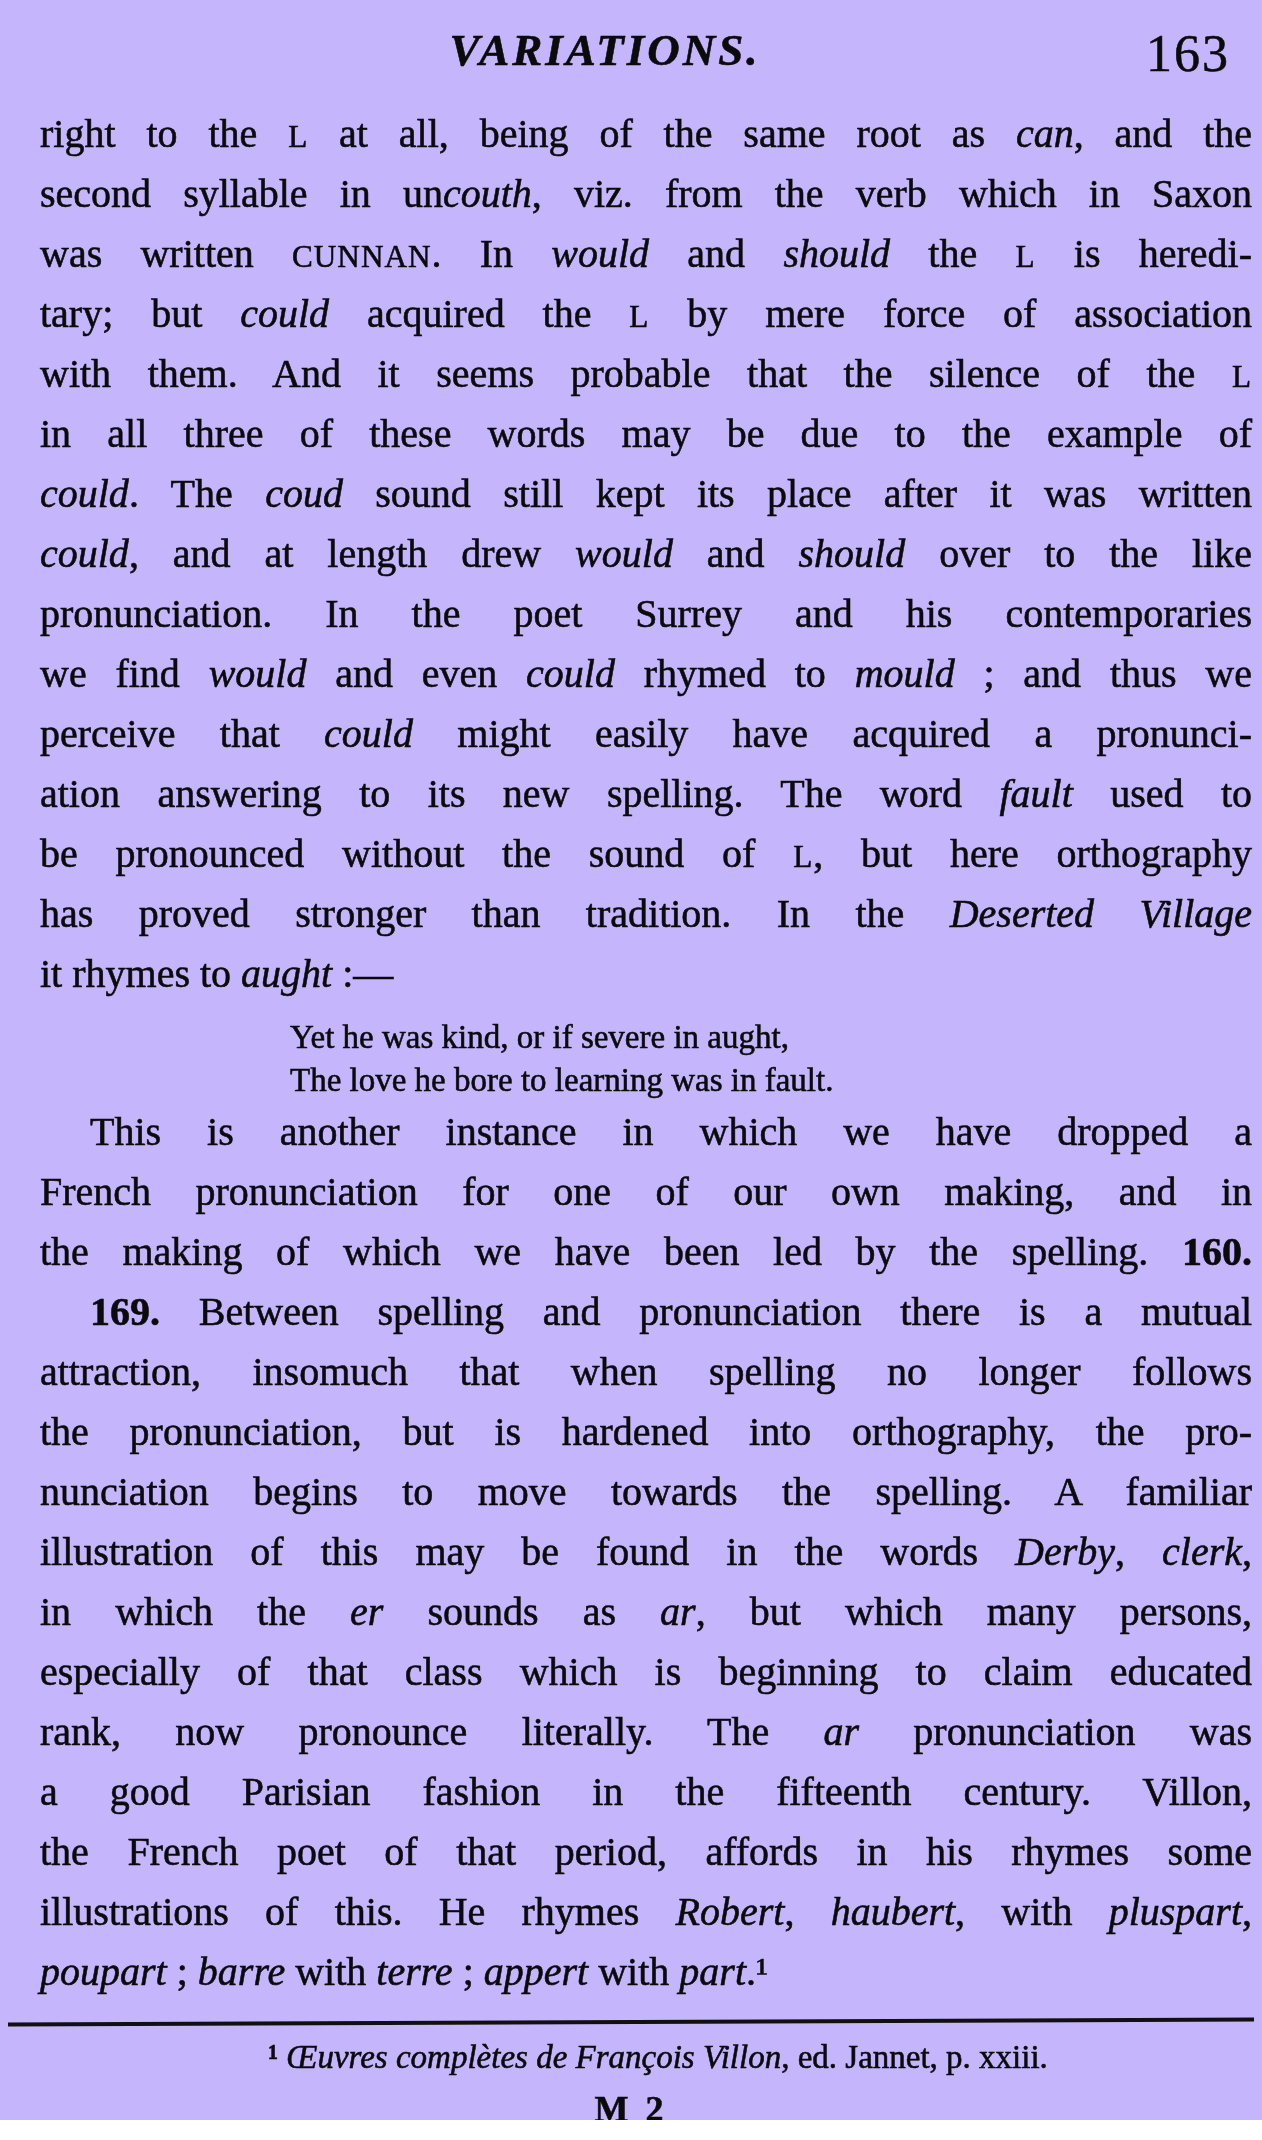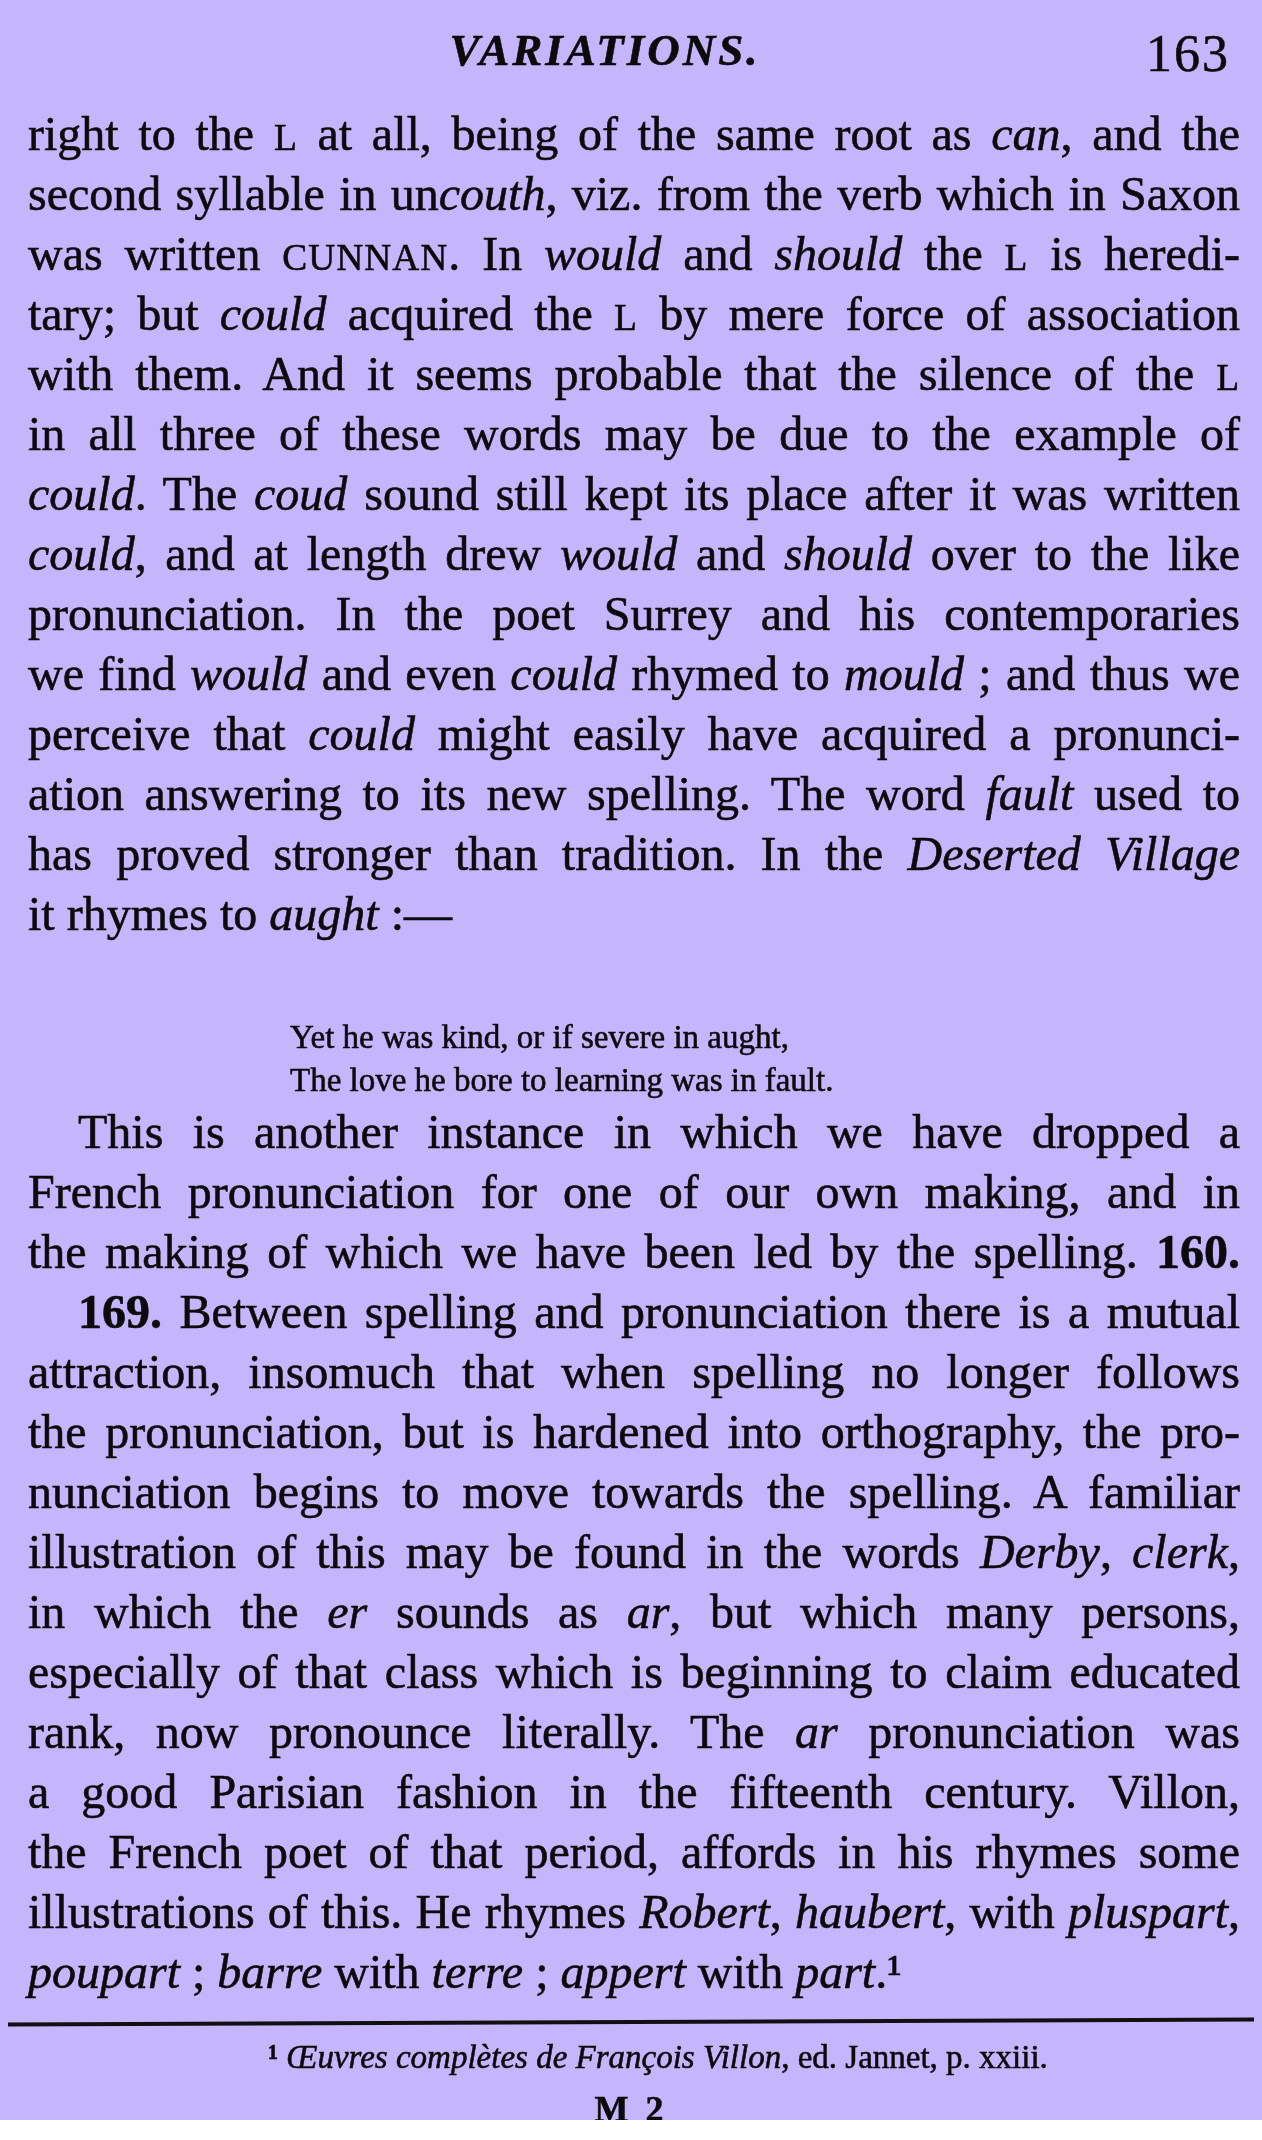--- a/index.html
+++ b/index.html
@@ -41,23 +41,23 @@
     position: absolute;
     right: 32px;
     top: 8px;
     font-size: 52px;
     letter-spacing: 2px;
   }
 
   
   .textblock {
     position: absolute;
-    left: 28px;
+    left: 40px;
     width: 1212px;
-    font-size: 48px;
+    font-size: 40px;
     line-height: 60px;
   }
   .line {
     height: 60px;
     text-align: justify;
     text-align-last: justify;
     overflow: visible;
     white-space: normal;
   }
   .line.no-just {
@@ -143,20 +143,21 @@
       <div class="line"><span>was written </span><span class="sc">CUNNAN</span><span>. In </span><span class="i">would</span><span> and </span><span class="i">should</span><span> the </span><span class="sc">L</span><span> is heredi-</span></div>
       <div class="line"><span>tary; but </span><span class="i">could</span><span> acquired the </span><span class="sc">L</span><span> by mere force of association</span></div>
       <div class="line"><span>with them. And it seems probable that the silence of the </span><span class="sc">L</span></div>
       <div class="line"><span>in all three of these words may be due to the example of</span></div>
       <div class="line"><span class="i">could</span><span>. The </span><span class="i">coud</span><span> sound still kept its place after it was written</span></div>
       <div class="line"><span class="i">could</span><span>, and at length drew </span><span class="i">would</span><span> and </span><span class="i">should</span><span> over to the like</span></div>
       <div class="line"><span>pronunciation. In the poet Surrey and his contemporaries</span></div>
       <div class="line"><span>we find </span><span class="i">would</span><span> and even </span><span class="i">could</span><span> rhymed to </span><span class="i">mould</span><span> ; and thus we</span></div>
       <div class="line"><span>perceive that </span><span class="i">could</span><span> might easily have acquired a pronunci-</span></div>
       <div class="line"><span>ation answering to its new spelling. The word </span><span class="i">fault</span><span> used to</span></div>
+      <div class="line"><span>be pronounced without the sound of </span><span class="sc">L</span><span>, but here orthography</span></div>
       <div class="line"><span>has proved stronger than tradition. In the </span><span class="i">Deserted Village</span></div>
       <div class="line no-just"><span>it rhymes to </span><span class="i">aught</span><span> :—</span></div>
     </div>
 
   <div class="verse">
       <div class="line no-just"><span>Yet he was kind, or if severe in aught,</span></div>
       <div class="line no-just"><span>The love he bore to learning was in fault.</span></div>
     </div>
 
   <div class="textblock" id="para2">

